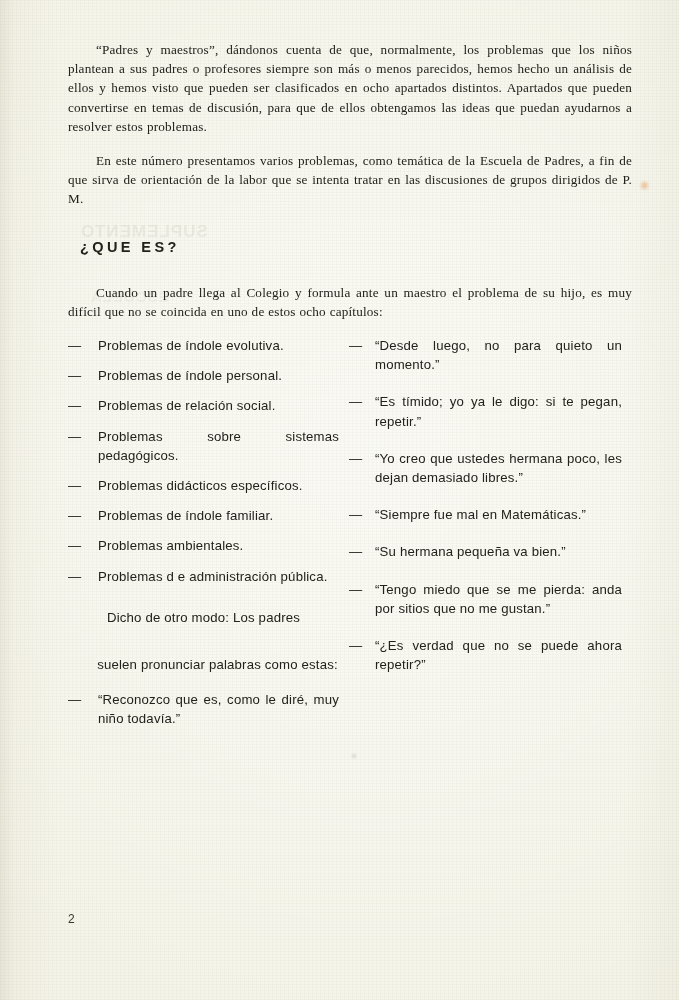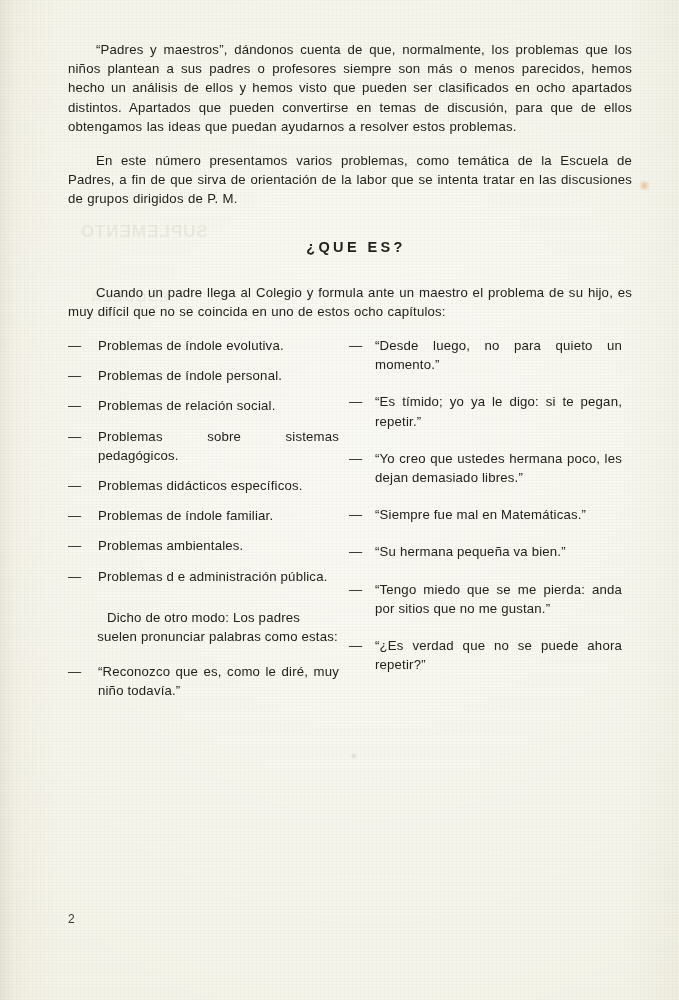--- a/index.html
+++ b/index.html
@@ -46,25 +46,25 @@
   
   .para {
     font-size: 13.2px;
     line-height: 19.2px;
     text-align: justify;
     text-justify: inter-word;
     letter-spacing: 0.18px;
     margin: 0 0 15px 0;
     word-spacing: 0.4px;
   }
-  .para.indent { text-indent: 28px; }
+  .para.indent { text-indent: 28px; font-family: Liberation Serif, serif; }
 
   
   .heading {
-    text-align: center;
+    text-align: left;
     font-size: 14.5px;
     font-weight: bold;
     letter-spacing: 3.4px;
     margin: 30px 0 28px 0;
     padding-left: 12px;
   }
 
   
   .columns {
     display: flex;
@@ -99,21 +99,21 @@
 
   .block-note {
     font-size: 13.2px;
     line-height: 19.2px;
     letter-spacing: 0.18px;
     margin: 22px 0 16px 0;
     padding-left: 8px;
     text-indent: -8px;
     text-align: center;
   }
-  .block-note .cont { display: block; padding-left: 20px; text-indent: 0; }
+  .block-note .cont { display: block; padding-left: 20px; text-indent: 0; margin-top: 28px; }
 
   
   .bleed {
     position: absolute;
     color: #6a6550;
     opacity: 0.085;
     font-weight: bold;
     letter-spacing: 1px;
     transform: scaleX(-1);
     pointer-events: none;

